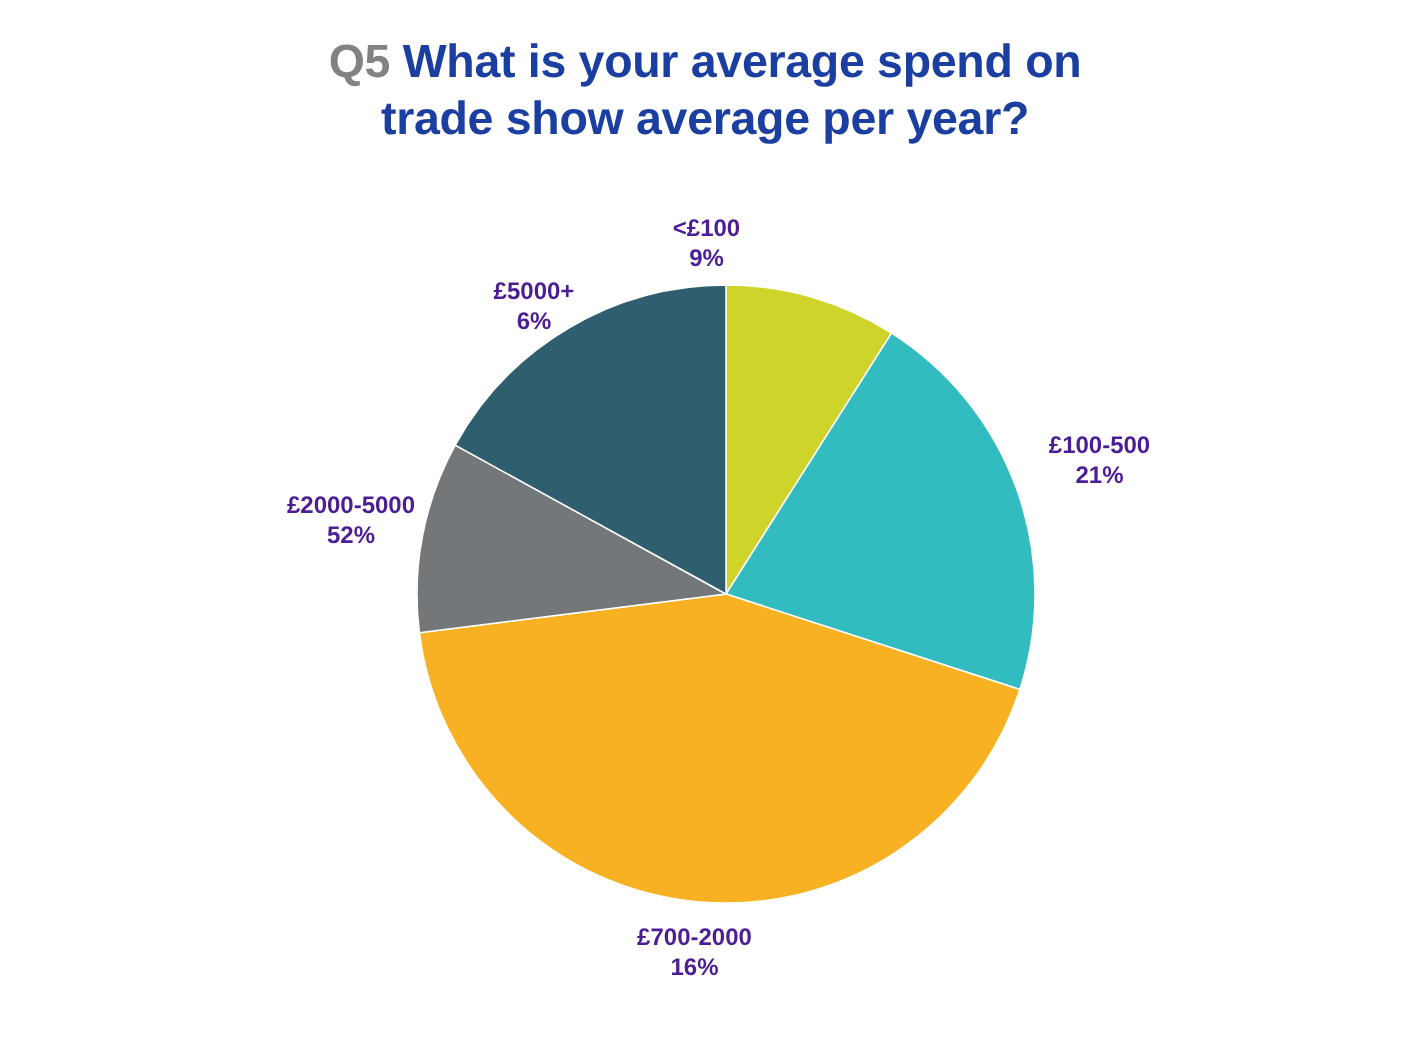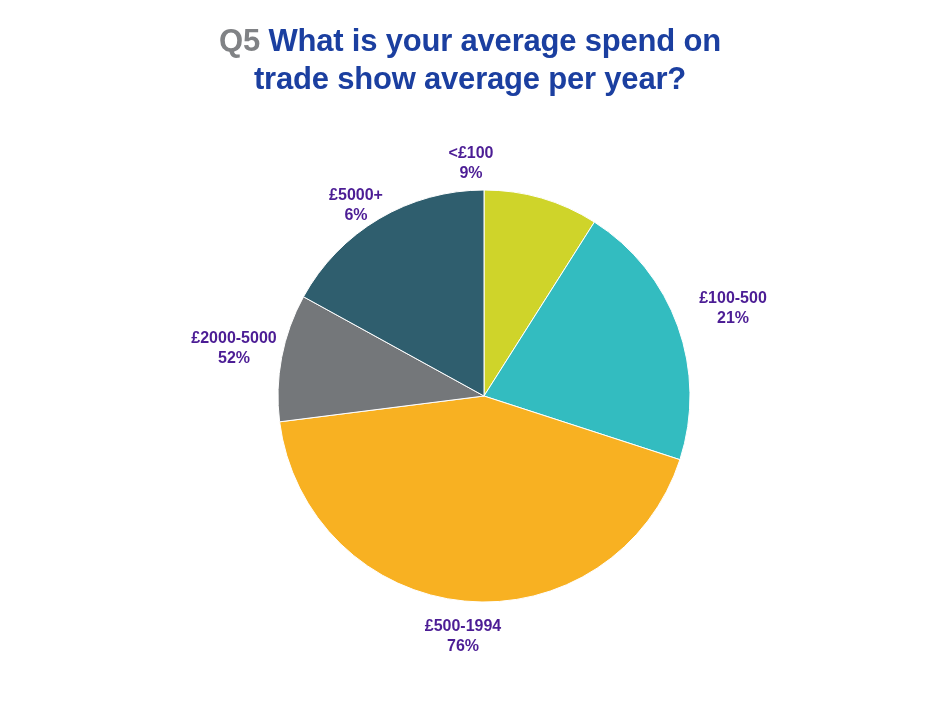--- a/index.html
+++ b/index.html
@@ -108,22 +108,22 @@
       <span class="cat">&lt;£100</span>
       <span class="val">9%</span>
     </div>
 
     <div class="pie-label lbl-1">
       <span class="cat">£100-500</span>
       <span class="val">21%</span>
     </div>
 
     <div class="pie-label lbl-2">
-      <span class="cat">£500-1994</span>
-      <span class="val">76%</span>
+      <span class="cat">£700-2000</span>
+      <span class="val">16%</span>
     </div>
 
     <div class="pie-label lbl-3">
       <span class="cat">£2000-5000</span>
       <span class="val">52%</span>
     </div>
 
     <div class="pie-label lbl-4">
       <span class="cat">£5000+</span>
       <span class="val">6%</span>

